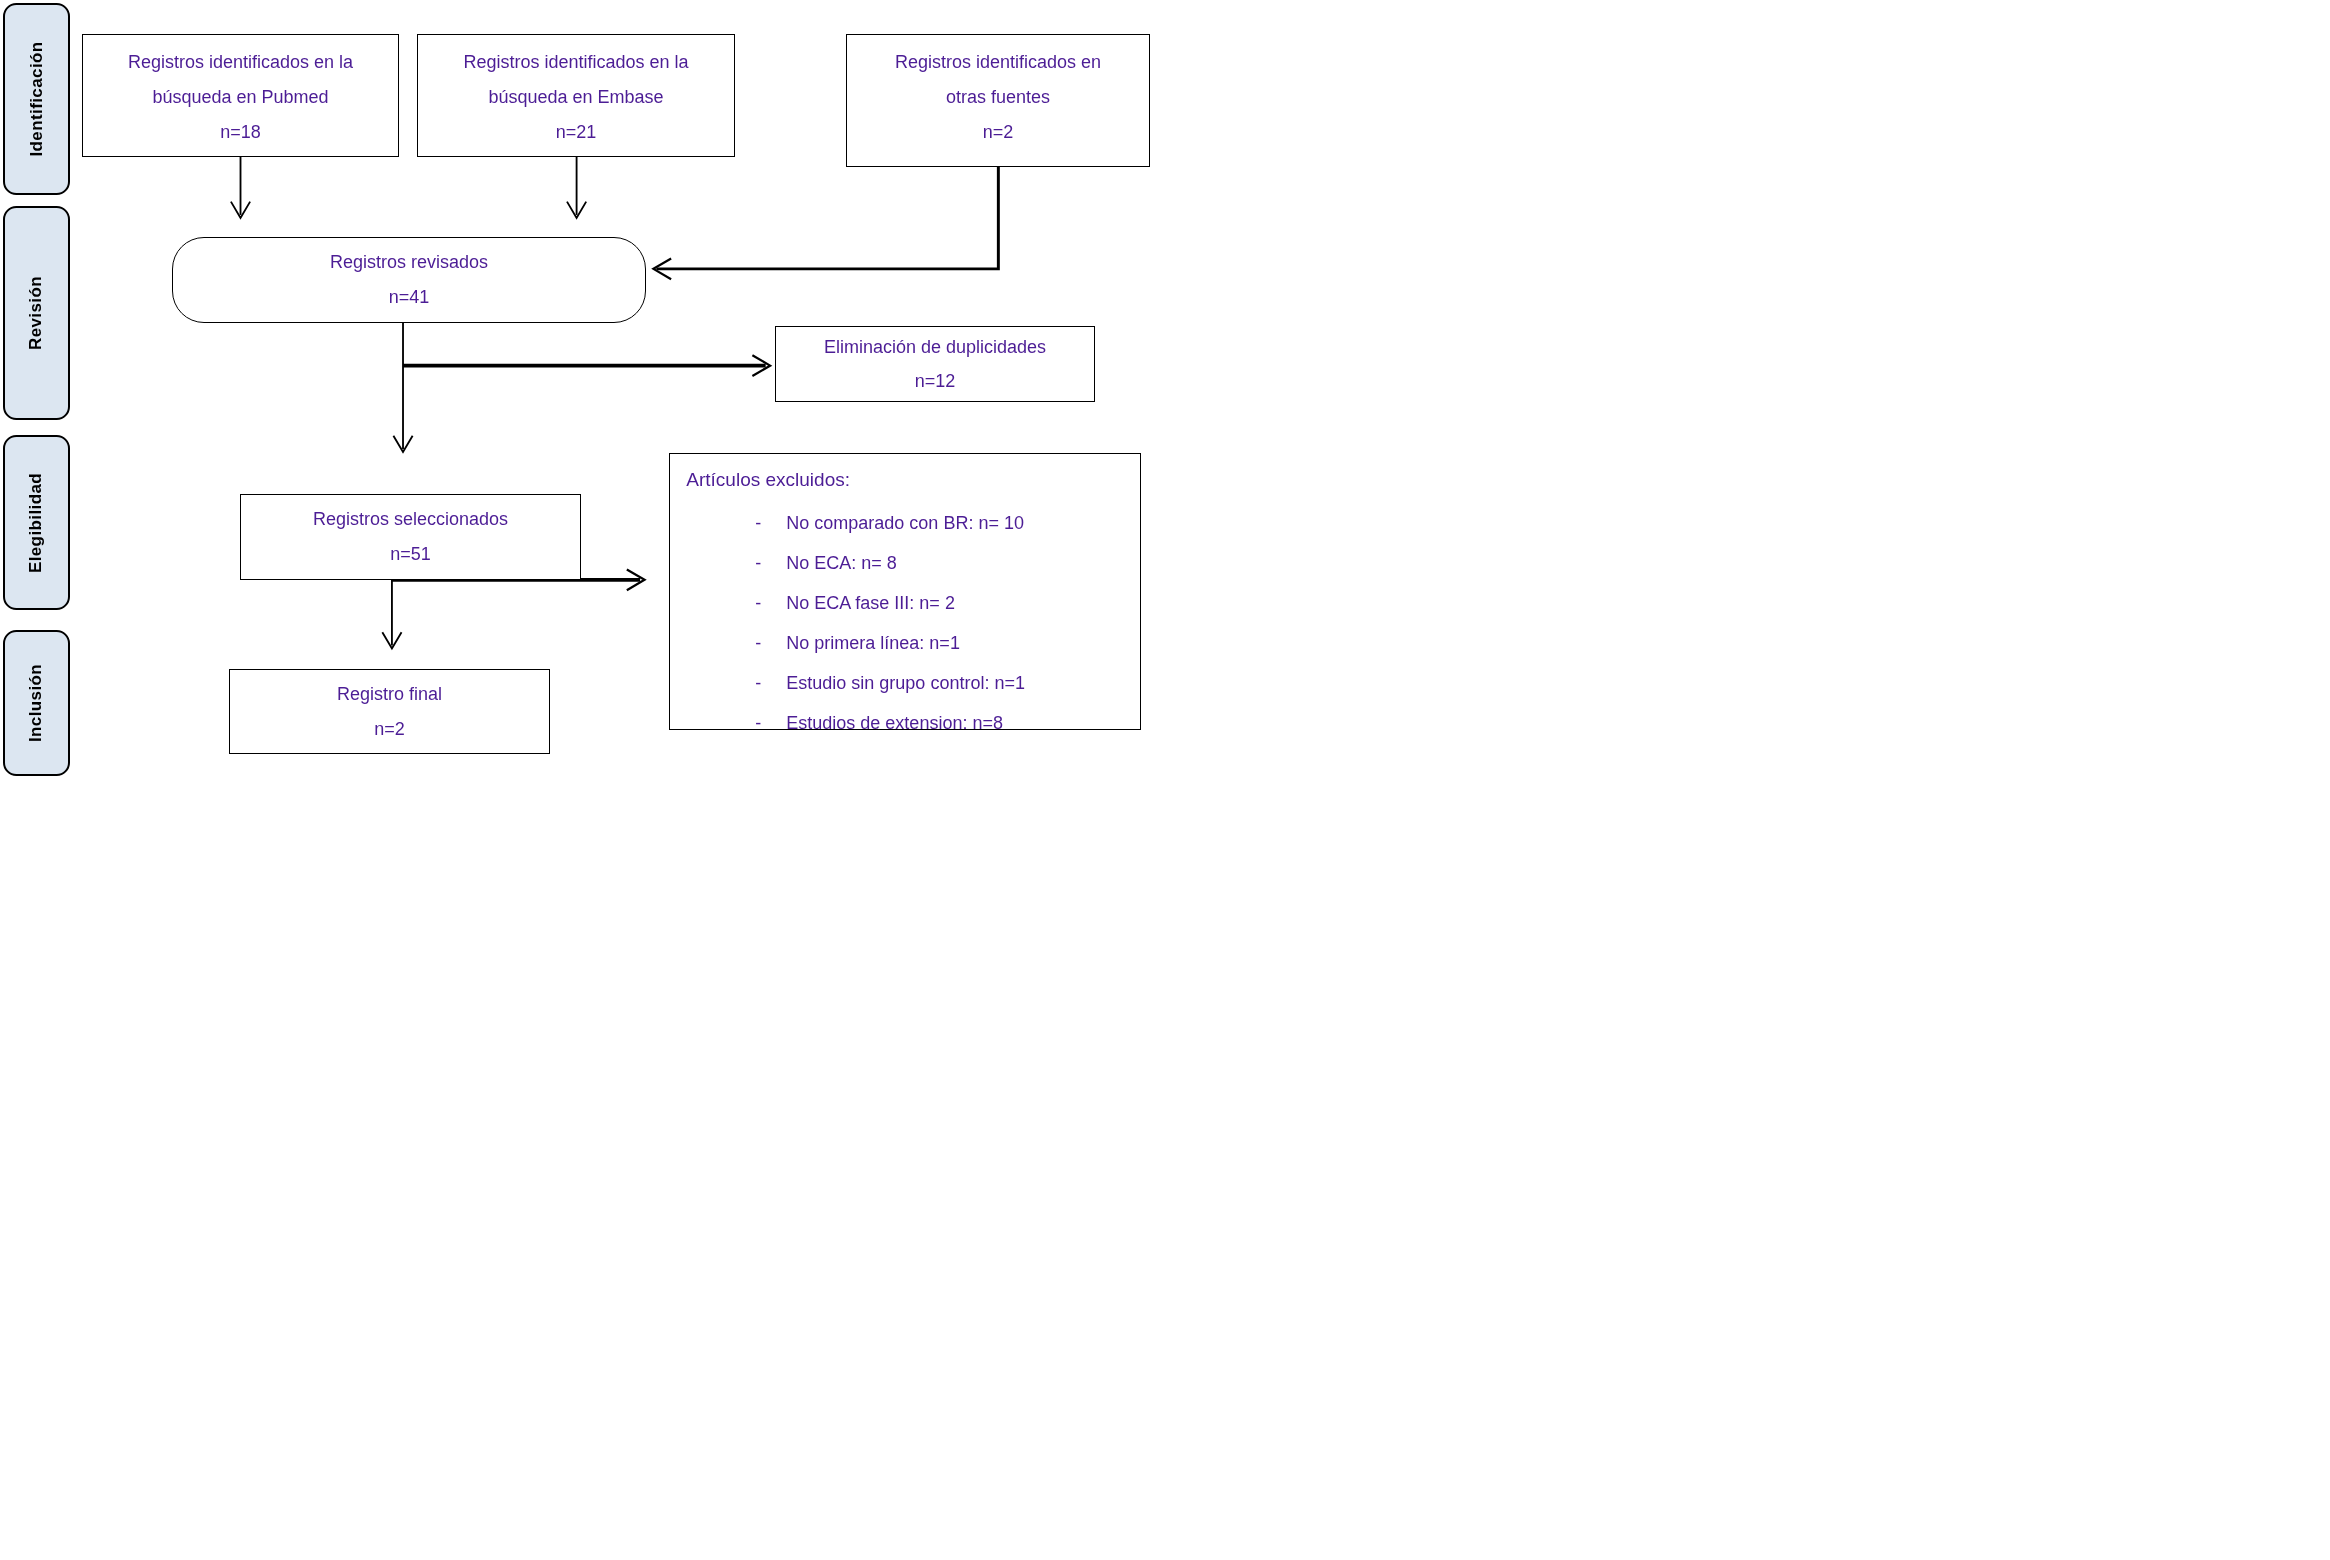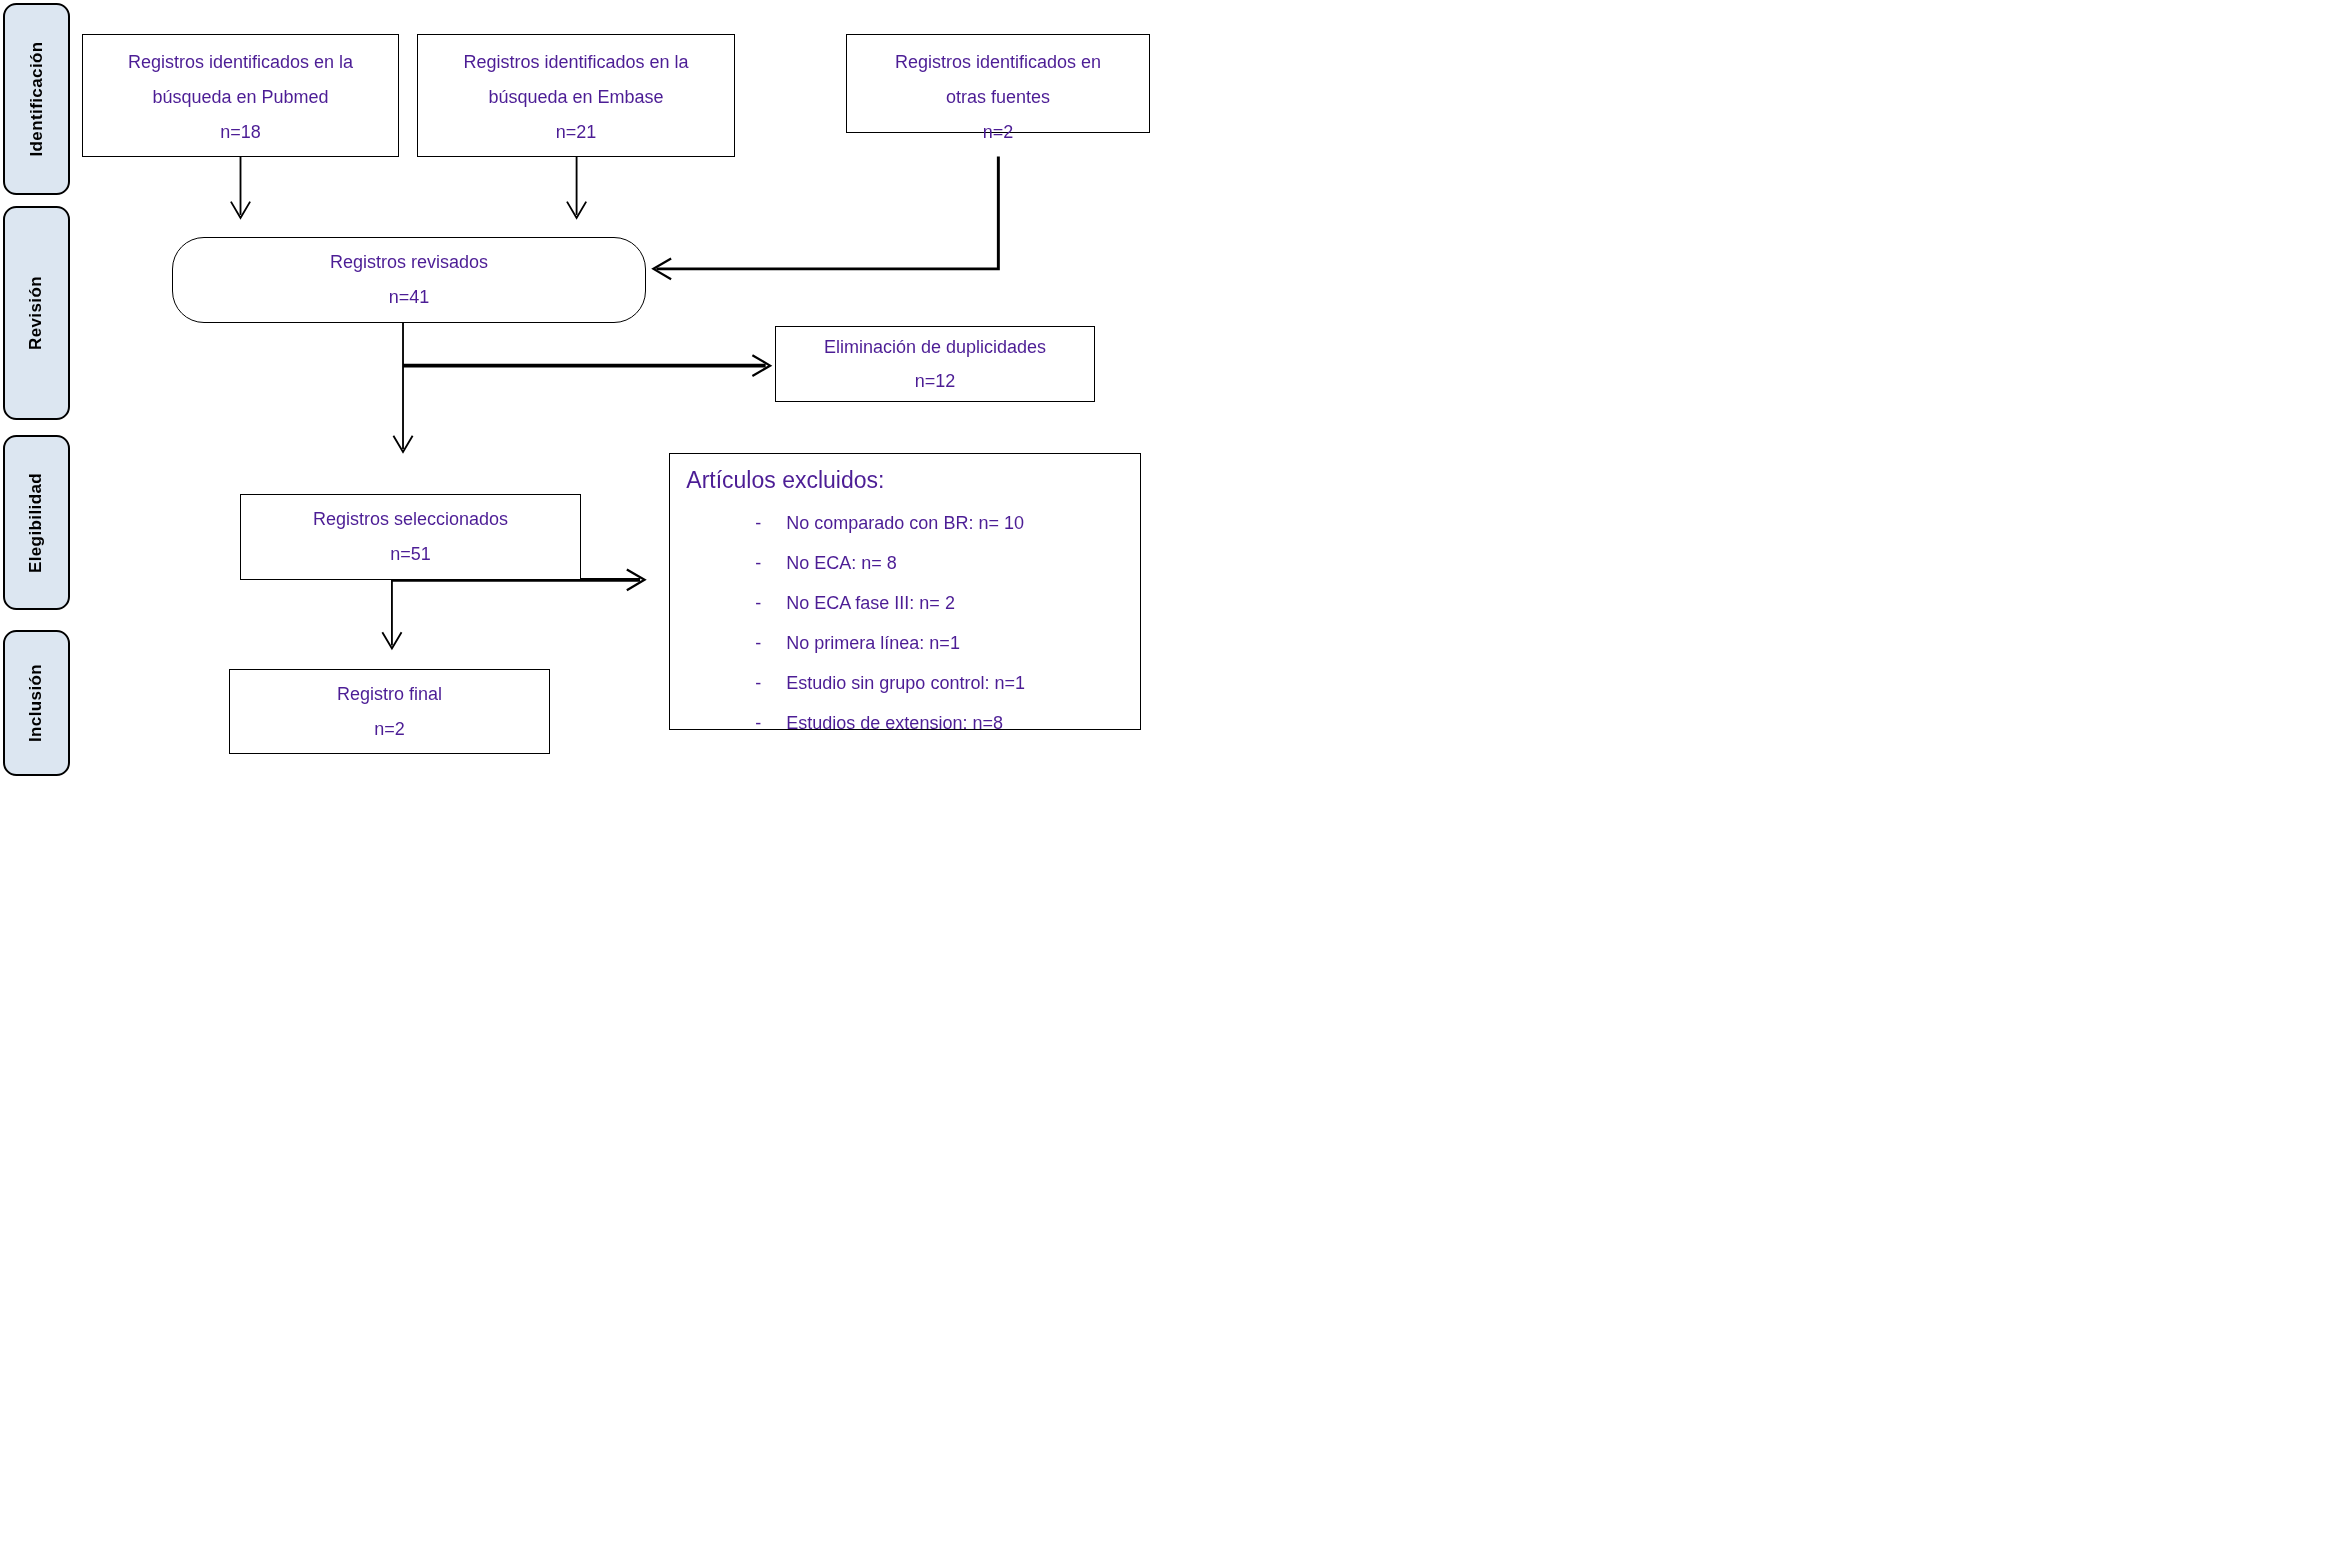--- a/index.html
+++ b/index.html
@@ -57,36 +57,36 @@
     color: #4c1d95;
     font-size: 18px;
     line-height: 35px;
   }
   .box .box-label { margin: 0 auto; }
 
   #box-pubmed  { left: 82px;  top: 34px;  width: 317px; height: 123px; padding-top: 10.3px; }
   #box-pubmed .box-label  { max-width: 266px; }
   #box-embase  { left: 417px;  top: 34px;  width: 318px; height: 123px; padding-top: 10.3px; }
   #box-embase .box-label  { max-width: 266px; }
-  #box-other   { left: 846px; top: 34px;  width: 304px; height: 99px; padding-top: 10.3px; }
+  #box-other   { left: 846px; top: 34px;  width: 304px; height: 133px; padding-top: 10.3px; }
   #box-other .box-label   { max-width: 237px; }
 
   #box-reviewed  { left: 172px; top: 237px; width: 474px; height: 86px; padding-top: 6.7px; border-radius: 32px;  }
   #box-duplicates{ left: 775px; top: 326px; width: 320px; height: 76px; padding-top: 3px; line-height: 34px; }
   #box-selected  { left: 240px; top: 463px; width: 341px; height: 86px; padding-top: 6.7px; margin-top: 31px;  }
   #box-final     { left: 229px; top: 669px; width: 321px; height: 85px; padding-top: 6.7px;  }
 
   
   #box-excluded {
     left: 669px; top: 453px; width: 472px; height: 277px;
     text-align: left;
     padding: 15px 7.4px 0 16.3px;
     line-height: 22px;
   }
-  .excl-title { font-size: 23px; }
+  .excl-title { font-size: 19px; }
   .excl-list  { margin-top: 12px; }
   .excl-item  { display: flex; height: 40px; align-items: center; }
   .excl-dash  { width: 31px; margin-left: 69px; flex: none; }
 </style>
 </head>
 <body>
 
 <div class="canvas">
 
   <svg class="connectors" viewBox="0 0 1576 1056" fill="none" stroke="#000000">

